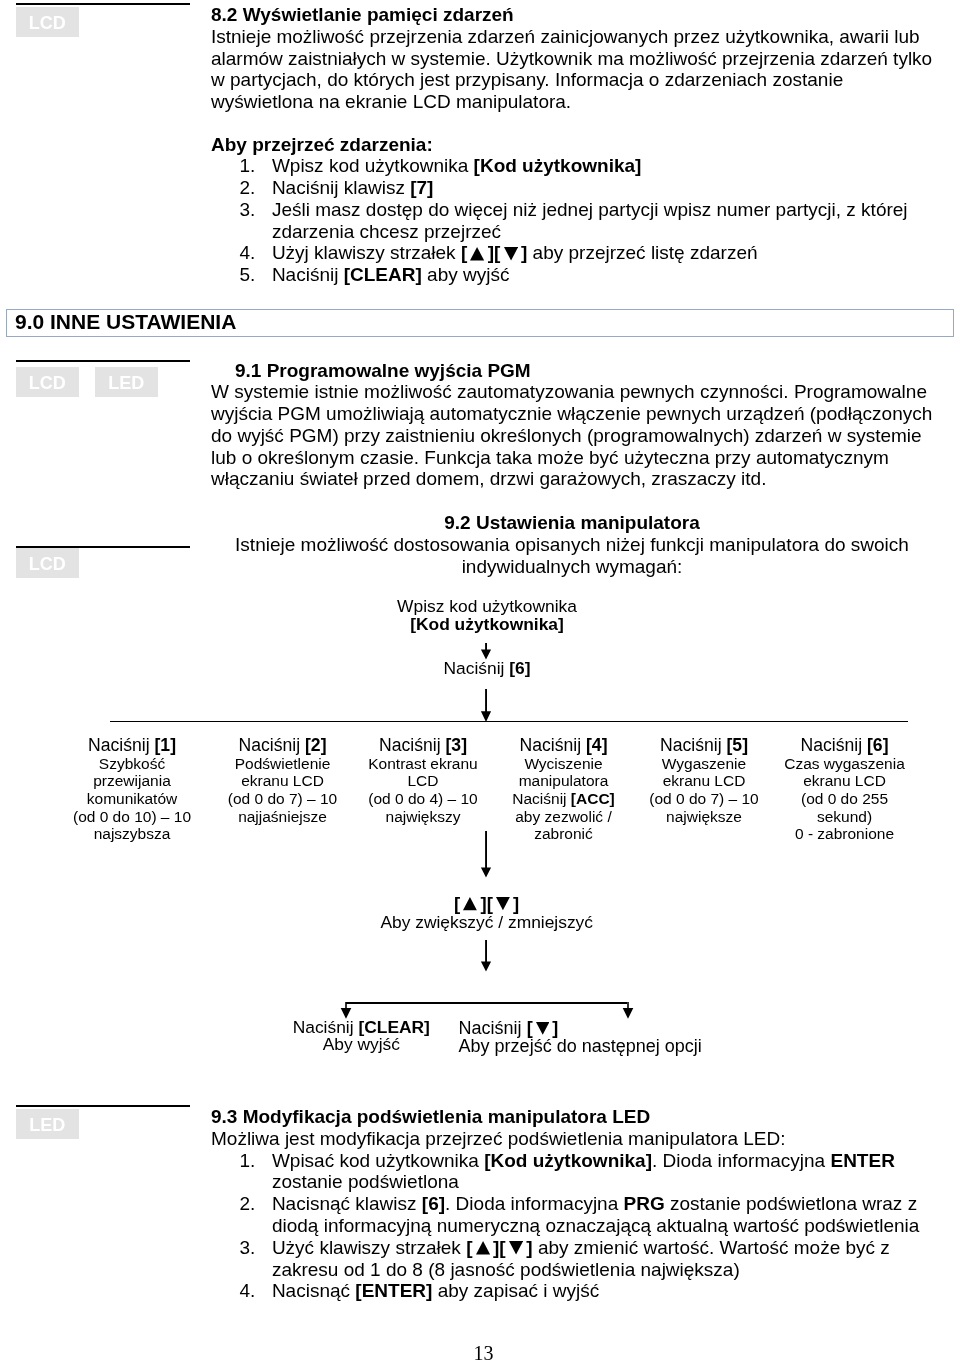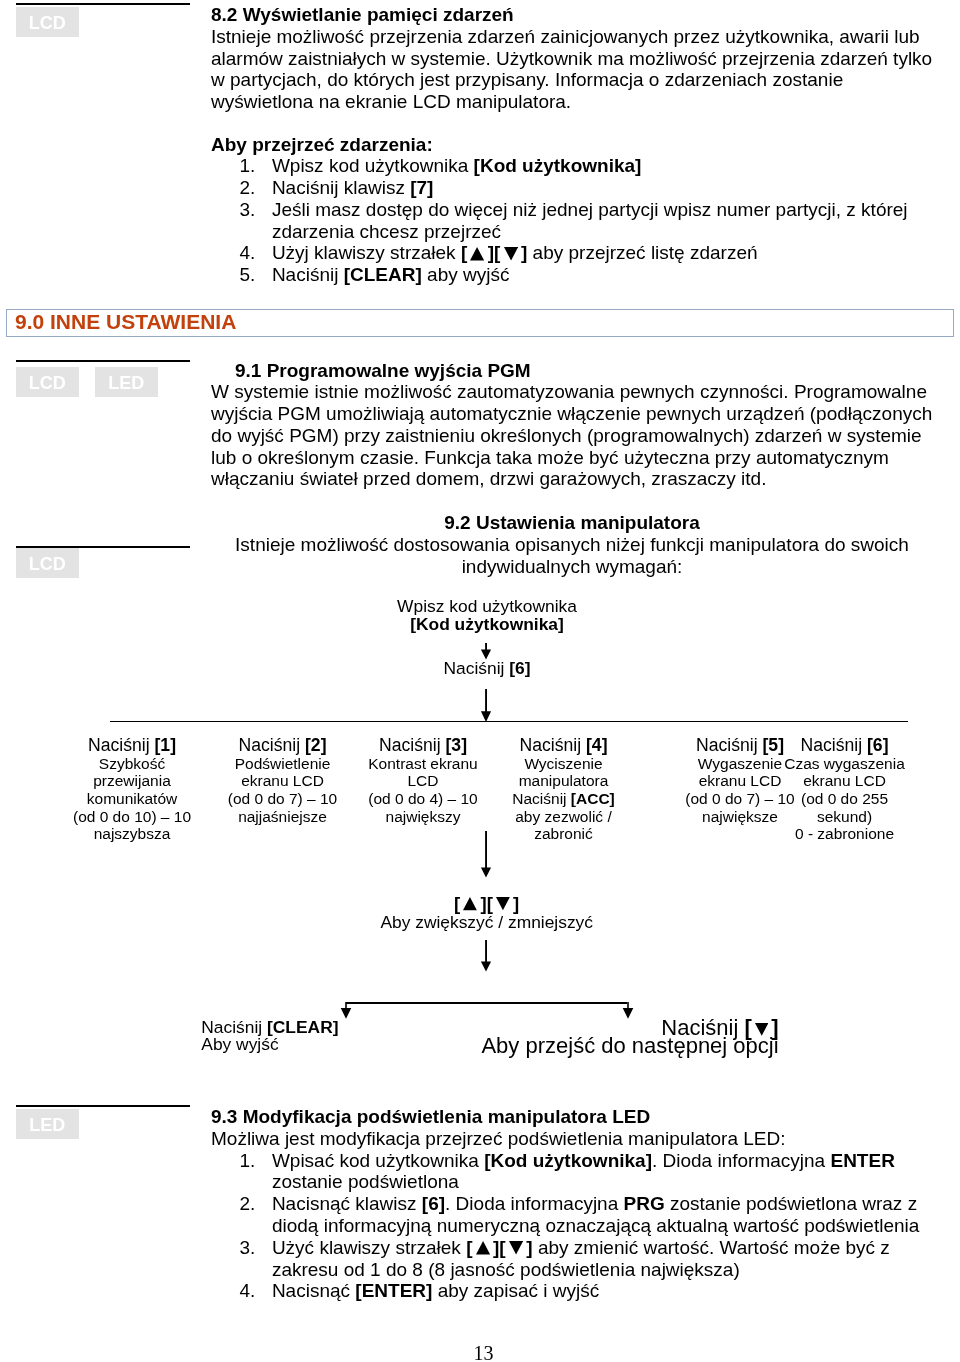--- a/index.html
+++ b/index.html
@@ -5,21 +5,21 @@
   html,body{margin:0;padding:0;background:#fff;}
   body{width:960px;height:1362px;position:relative;overflow:hidden;
        font-family:"Liberation Sans",sans-serif;color:#000;}
   .abs{position:absolute;}
   .txt{font-size:19px;line-height:21.8px;}
   b{font-weight:bold;}
   .badge{position:absolute;background:#e3e3e3;color:#fff;font-size:18px;
          font-weight:bold;text-align:center;letter-spacing:0;}
   .rule{position:absolute;background:#000;height:2.2px;}
   .sect{position:absolute;border:1px solid #97a9c4;box-sizing:border-box;}
-  .sect span{color:#c2410c;font-weight:bold;font-size:21px;}
+  .sect span{color:#000000;font-weight:bold;font-size:21px;}
   ol.lst{margin:0;padding:0;list-style:none;}
   ol.lst li{position:relative;}
   .num{position:absolute;text-align:right;}
   .flow{font-size:17.4px;line-height:17.6px;}
   .tri{display:inline-block;vertical-align:baseline;}
   .col{position:absolute;text-align:center;font-size:15.5px;line-height:17.6px;}
   .col .colkey{font-size:17.6px;line-height:17.6px;}
 </style>
 </head>
 <body>
@@ -109,21 +109,21 @@
         <div>największy</div>
       </div>
       <div class="col" style="left: 473.5px; top: 0px; width: 180px;">
         <div class="colkey">Naciśnij <b>[4]</b></div>
         <div>Wyciszenie</div>
         <div>manipulatora</div>
         <div>Naciśnij <b>[ACC]</b></div>
         <div>aby zezwolić /</div>
         <div>zabronić</div>
       </div>
-      <div class="col" style="left: 650px; top: 0px; width: 180px;">
+      <div class="col" style="left: 614px; top: 0px; width: 180px;">
         <div class="colkey">Naciśnij <b>[5]</b></div>
         <div>Wygaszenie</div>
         <div>ekranu LCD</div>
         <div>(od 0 do 7) – 10</div>
         <div>największe</div>
       </div>
       <div class="col" style="left: 754.5px; top: 0px; width: 180px;">
         <div class="colkey">Naciśnij <b>[6]</b></div>
         <div>Czas wygaszenia</div>
         <div>ekranu LCD</div>
@@ -152,25 +152,25 @@
 
 
   <div class="abs" style="left:345.8px;top:1002.2px;width:281.6px;height:1.6px;background:#000;"></div>
   <svg class="abs" width="14" height="20" style="left:339px;top:1002.2px;" viewBox="0 0 14 20">
     <path d="M6.2 0 h1.6 v7 h-1.6 z M1.7 6 h10.6 L7 16.8 z" fill="#000"></path>
   </svg>
   <svg class="abs" width="14" height="20" style="left:620.5px;top:1002.2px;" viewBox="0 0 14 20">
     <path d="M6.2 0 h1.6 v7 h-1.6 z M1.7 6 h10.6 L7 16.8 z" fill="#000"></path>
   </svg>
 
-  <div class="abs flow" style="left:201.3px;top:1018.5px;width:320px;text-align:left;">
+  <div class="abs flow" style="left:201.3px;top:1018.5px;width:320px;text-align:center;">
     <div><span>Naciśnij </span><b>[CLEAR]</b></div>
     <div>Aby wyjść</div>
   </div>
-  <div class="abs flow" style="left:458.6px;top:1018.5px;width:320px;text-align:right;font-size:22px;line-height:18.2px;">
+  <div class="abs flow" style="left:458.6px;top:1018.5px;width:320px;text-align:left;font-size:18px;line-height:18.2px;">
     <div><span>Naciśnij </span><b><span>[<svg class="tri" width="13.41" height="12.87" viewBox="0 0 13.41 12.87" style="margin:0 3.06px;position:relative;top:1.09px">
               <polygon points="0,0 13.41,0 6.705,12.87" fill="currentColor"></polygon>
             </svg>]</span></b></div>
     <div>Aby przejść do następnej opcji</div>
   </div>
 </div>
 
 <div class="rule" style="left:16px;top:1104.5px;width:174px;"></div>
 <div class="badge" style="left:16px;top:1109px;width:62.5px;height:30px;line-height:32px;">LED</div>
 

